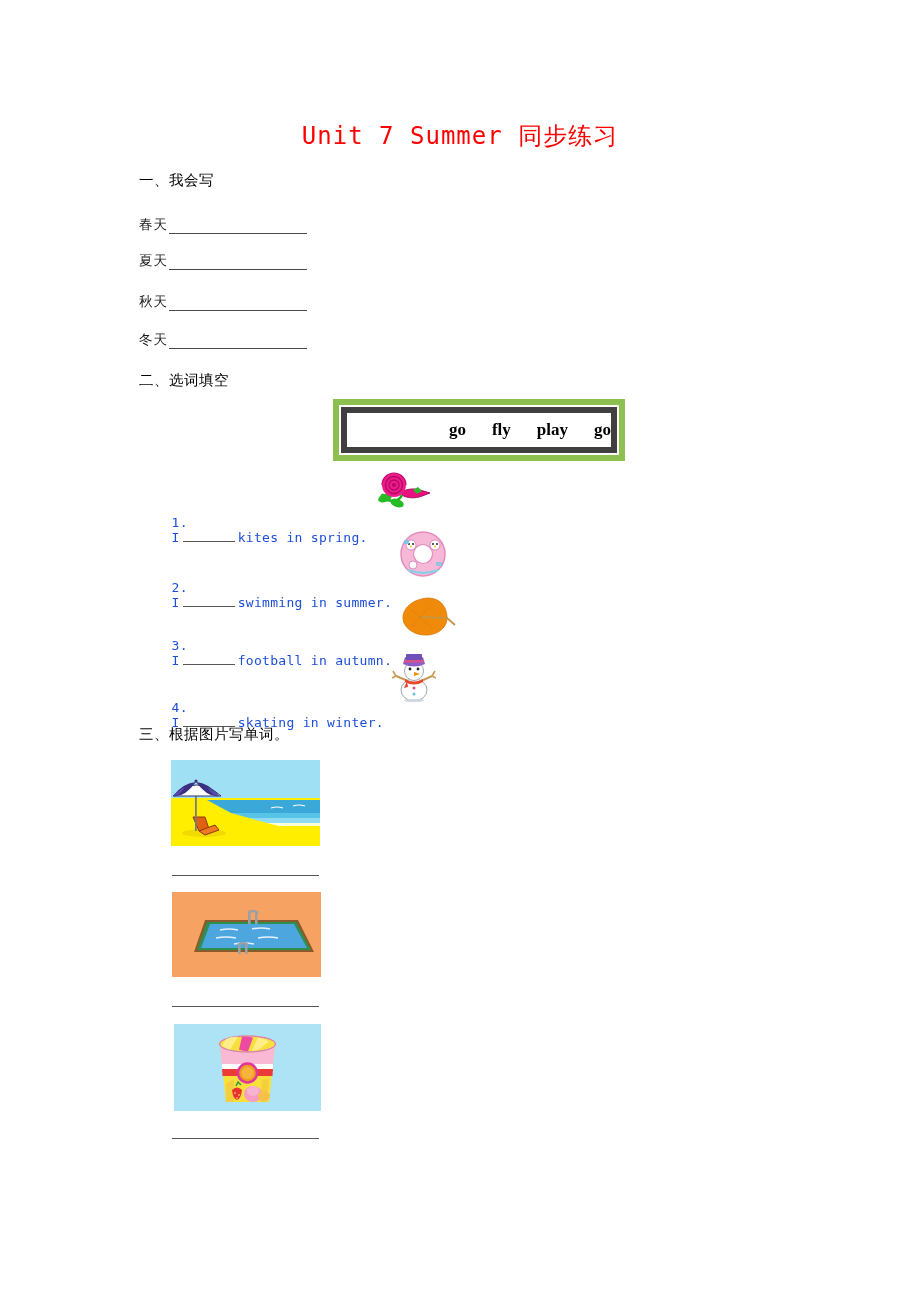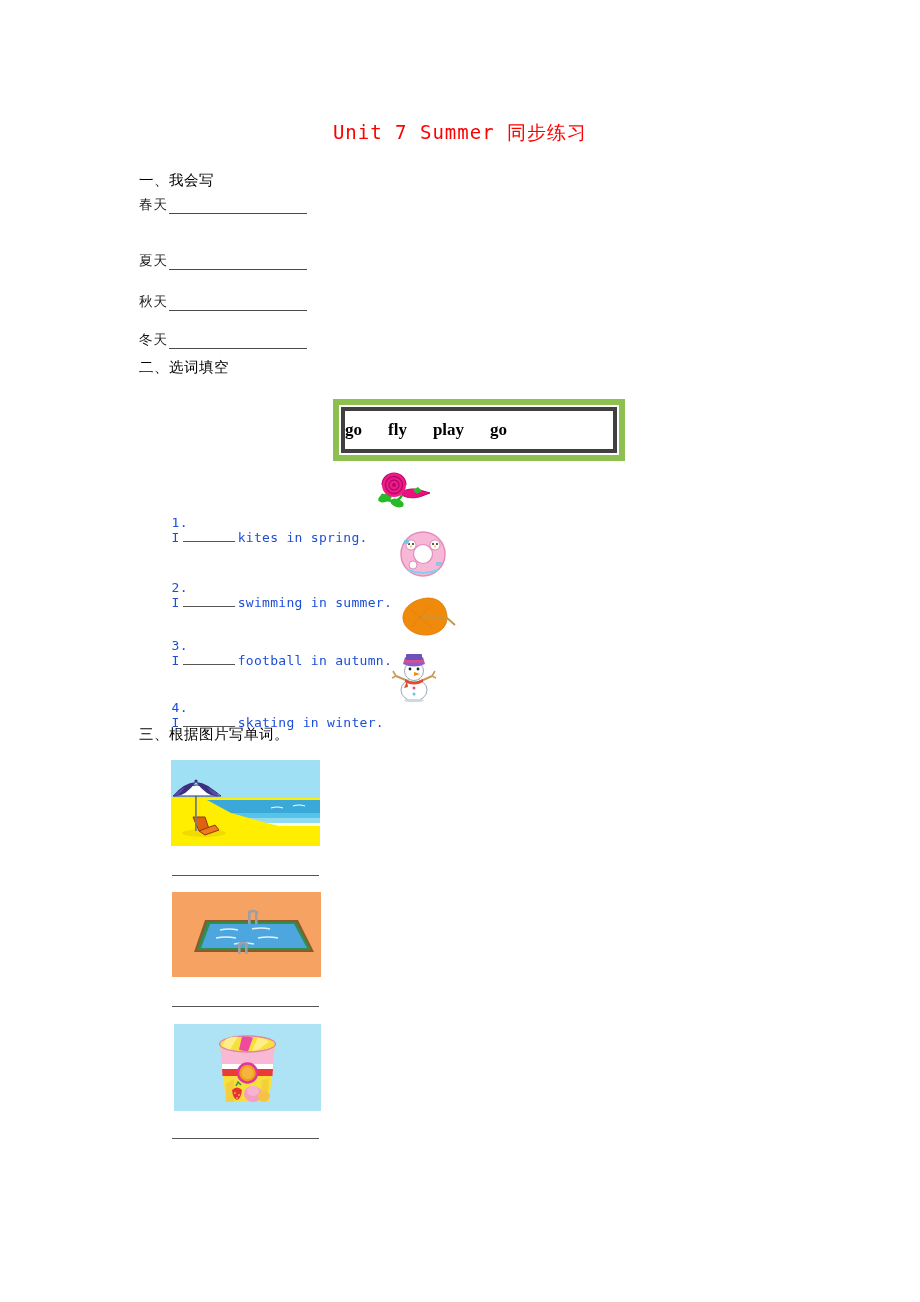--- a/index.html
+++ b/index.html
@@ -24,38 +24,38 @@
 
   
   .doc-title {
     position: absolute;
     left: 130px;
     top: 120px;
     width: 660px;
     text-align: center;
     color: #fe0000;
     font-family: "DejaVu Sans Mono", "Liberation Mono", monospace;
-    font-size: 19px;
+    font-size: 24px;
     letter-spacing: 1px;
     white-space: pre;
   }
 
   
   .section-heading {
     position: absolute;
     left: 139px;
     font-family: "DejaVu Sans", "Liberation Sans", sans-serif;
     font-size: 14.5px;
     font-weight: 400;
     color: #000;
     letter-spacing: 0.5px;
     white-space: nowrap;
   }
   #sec1-heading { top: 171px; }
-  #sec2-heading { top: 358px; }
+  #sec2-heading { top: 371px; }
   #sec3-heading { top: 725px; }
 
   
   .season-row {
     position: absolute;
     left: 139px;
     font-family: "DejaVu Sans", "Liberation Serif", serif;
     font-size: 13.5px;
     color: #1a1a1a;
     white-space: nowrap;
@@ -66,45 +66,45 @@
     letter-spacing: 1px;
   }
   .season-row .blank {
     display: inline-block;
     width: 138px;
     border-bottom: 1px solid #4a4a4a;
     height: 13px;
     vertical-align: bottom;
     margin-left: 1px;
   }
-  #season-0 { top: 196px; text-align: right; }
+  #season-0 { top: 216px; text-align: right; }
   #season-1 { top: 252px; }
   #season-2 { top: 293px; }
   #season-3 { top: 331px; }
 
   
   .word-bank {
     position: absolute;
     left: 333px;
     top: 399px;
     width: 292px;
     height: 62px;
     box-sizing: border-box;
     border: 6px solid #8dc050;
     background: #ffffff;
     padding: 2px;
   }
   .word-bank-inner {
     width: 100%;
     height: 100%;
     box-sizing: border-box;
-    border: 4px solid #404040;
+    border: 6px solid #404040;
     display: flex;
     align-items: center;
-    justify-content: flex-start;
+    justify-content: flex-end;
     gap: 26px;
   }
   .word-bank-inner .word {
     font-family: "Liberation Serif", "DejaVu Serif", serif;
     font-size: 17px;
     font-weight: 700;
     color: #000;
   }
 
   

